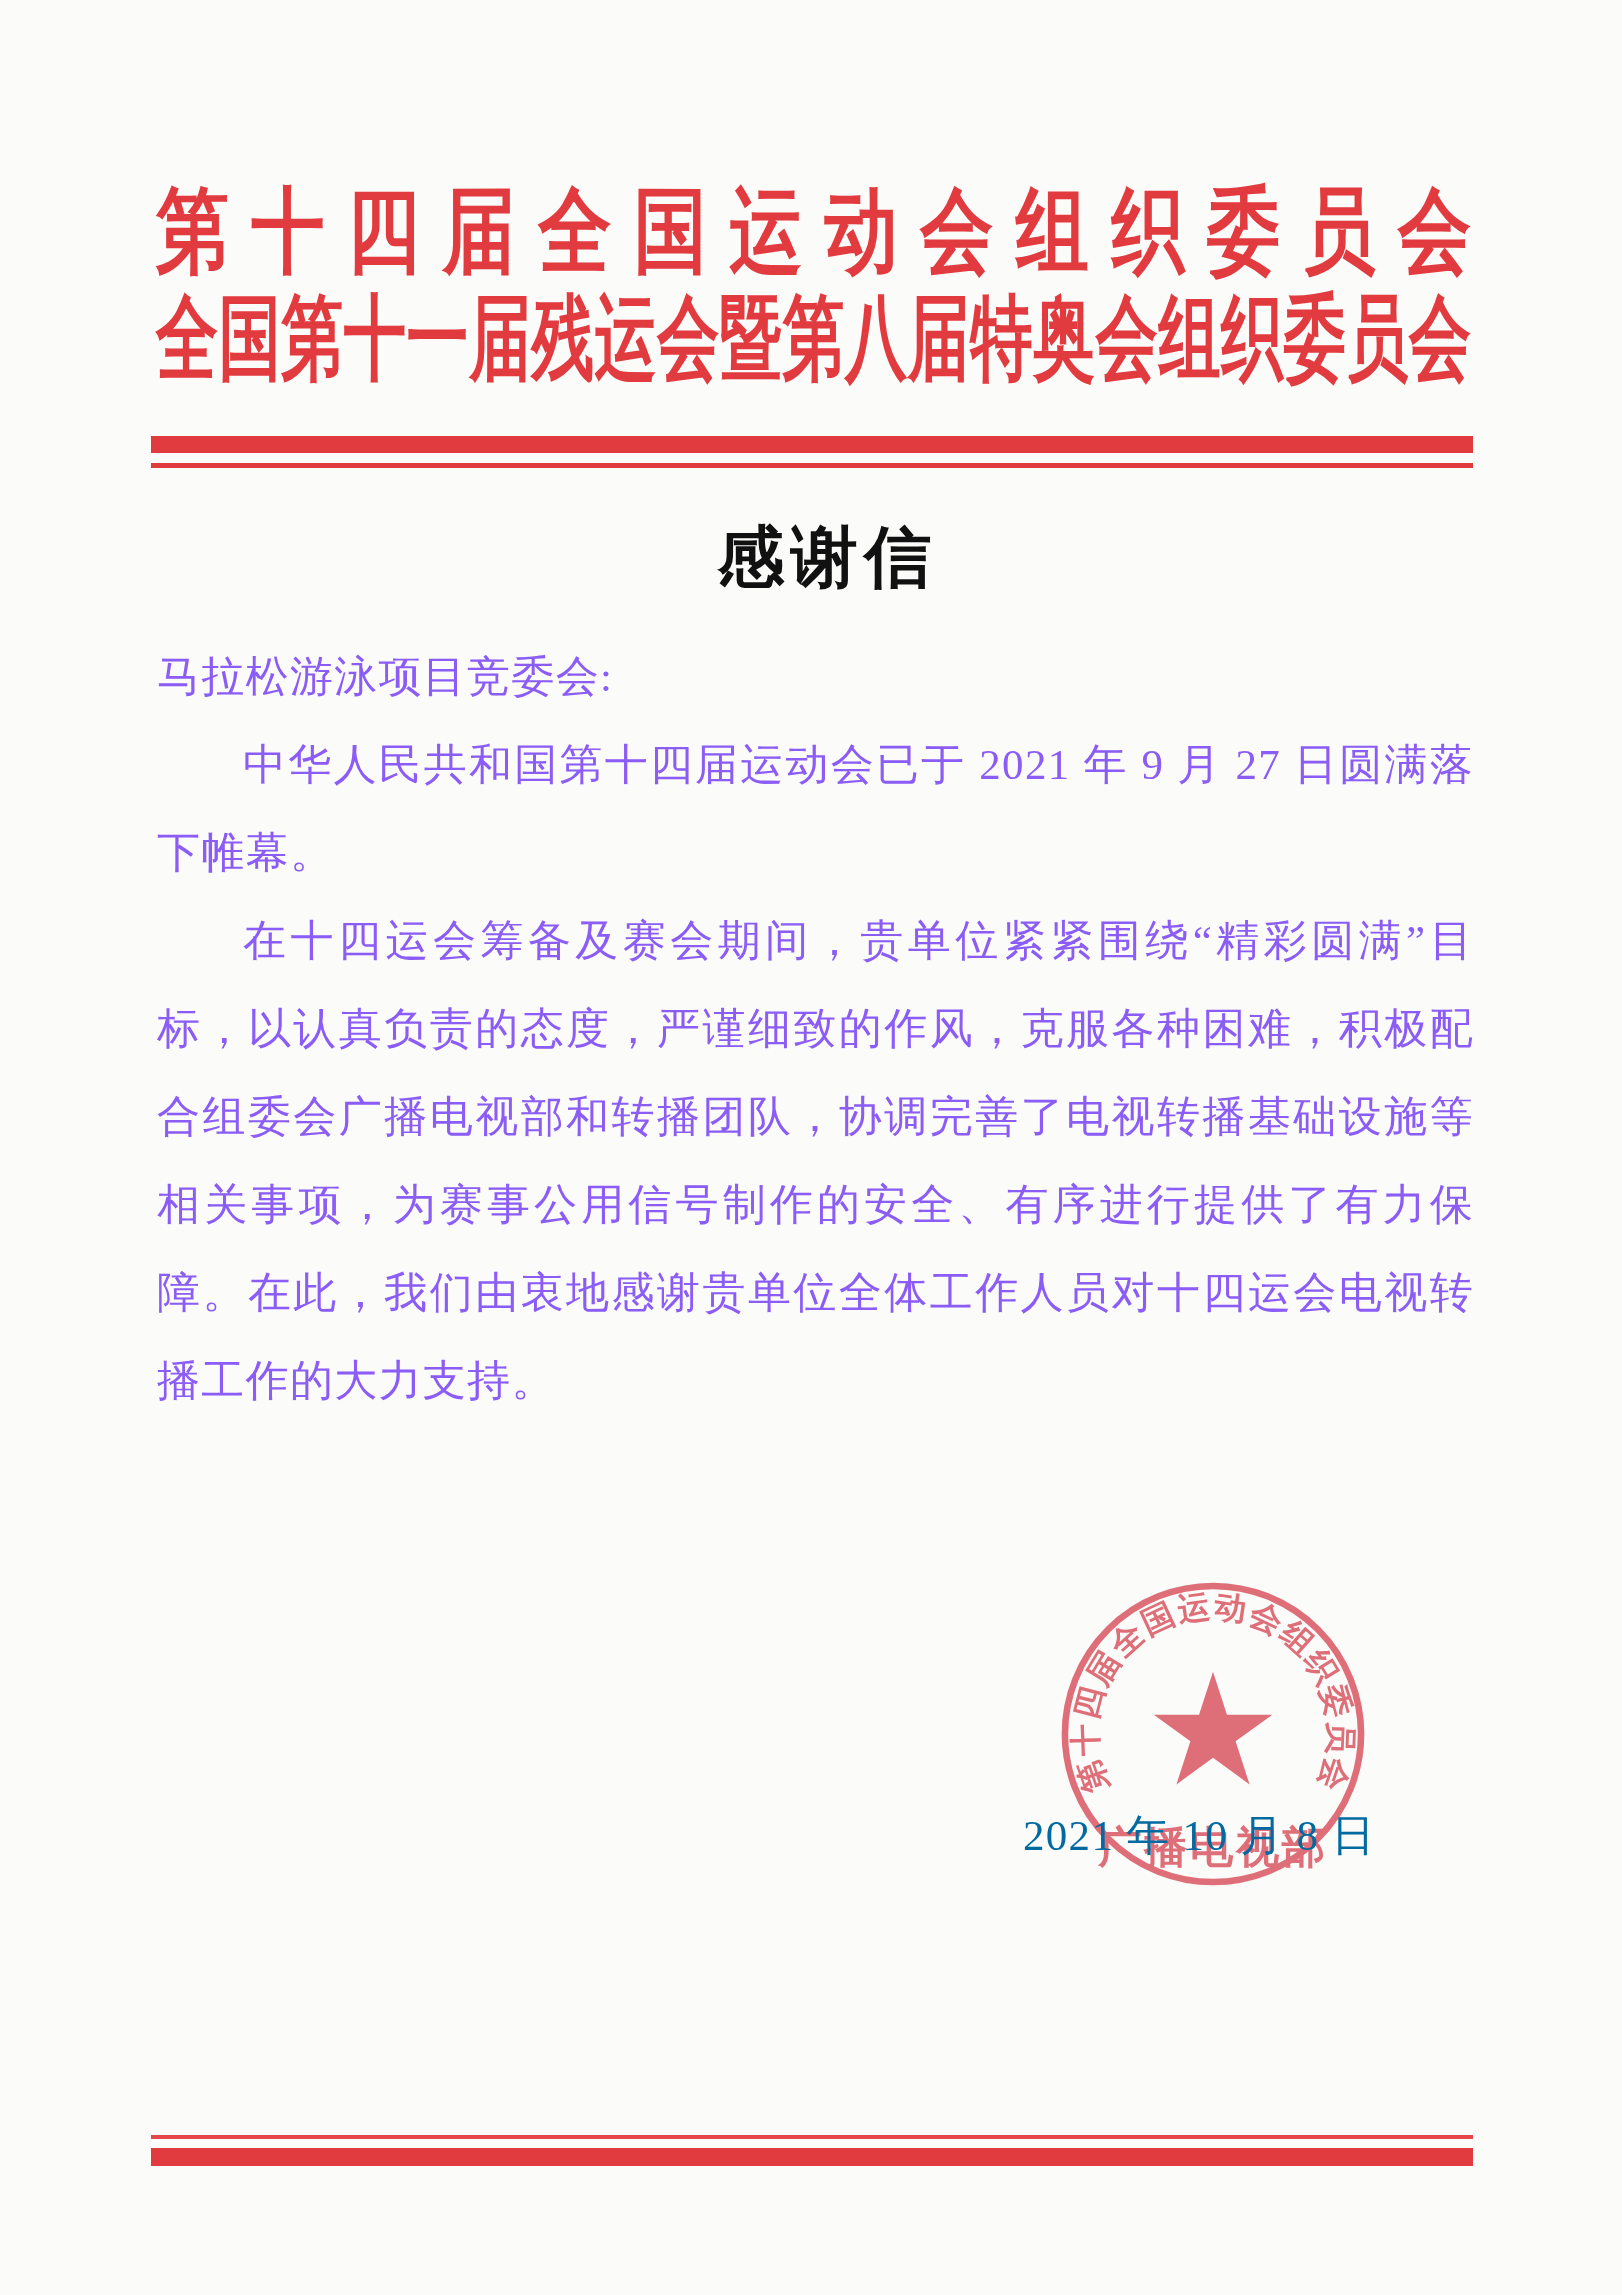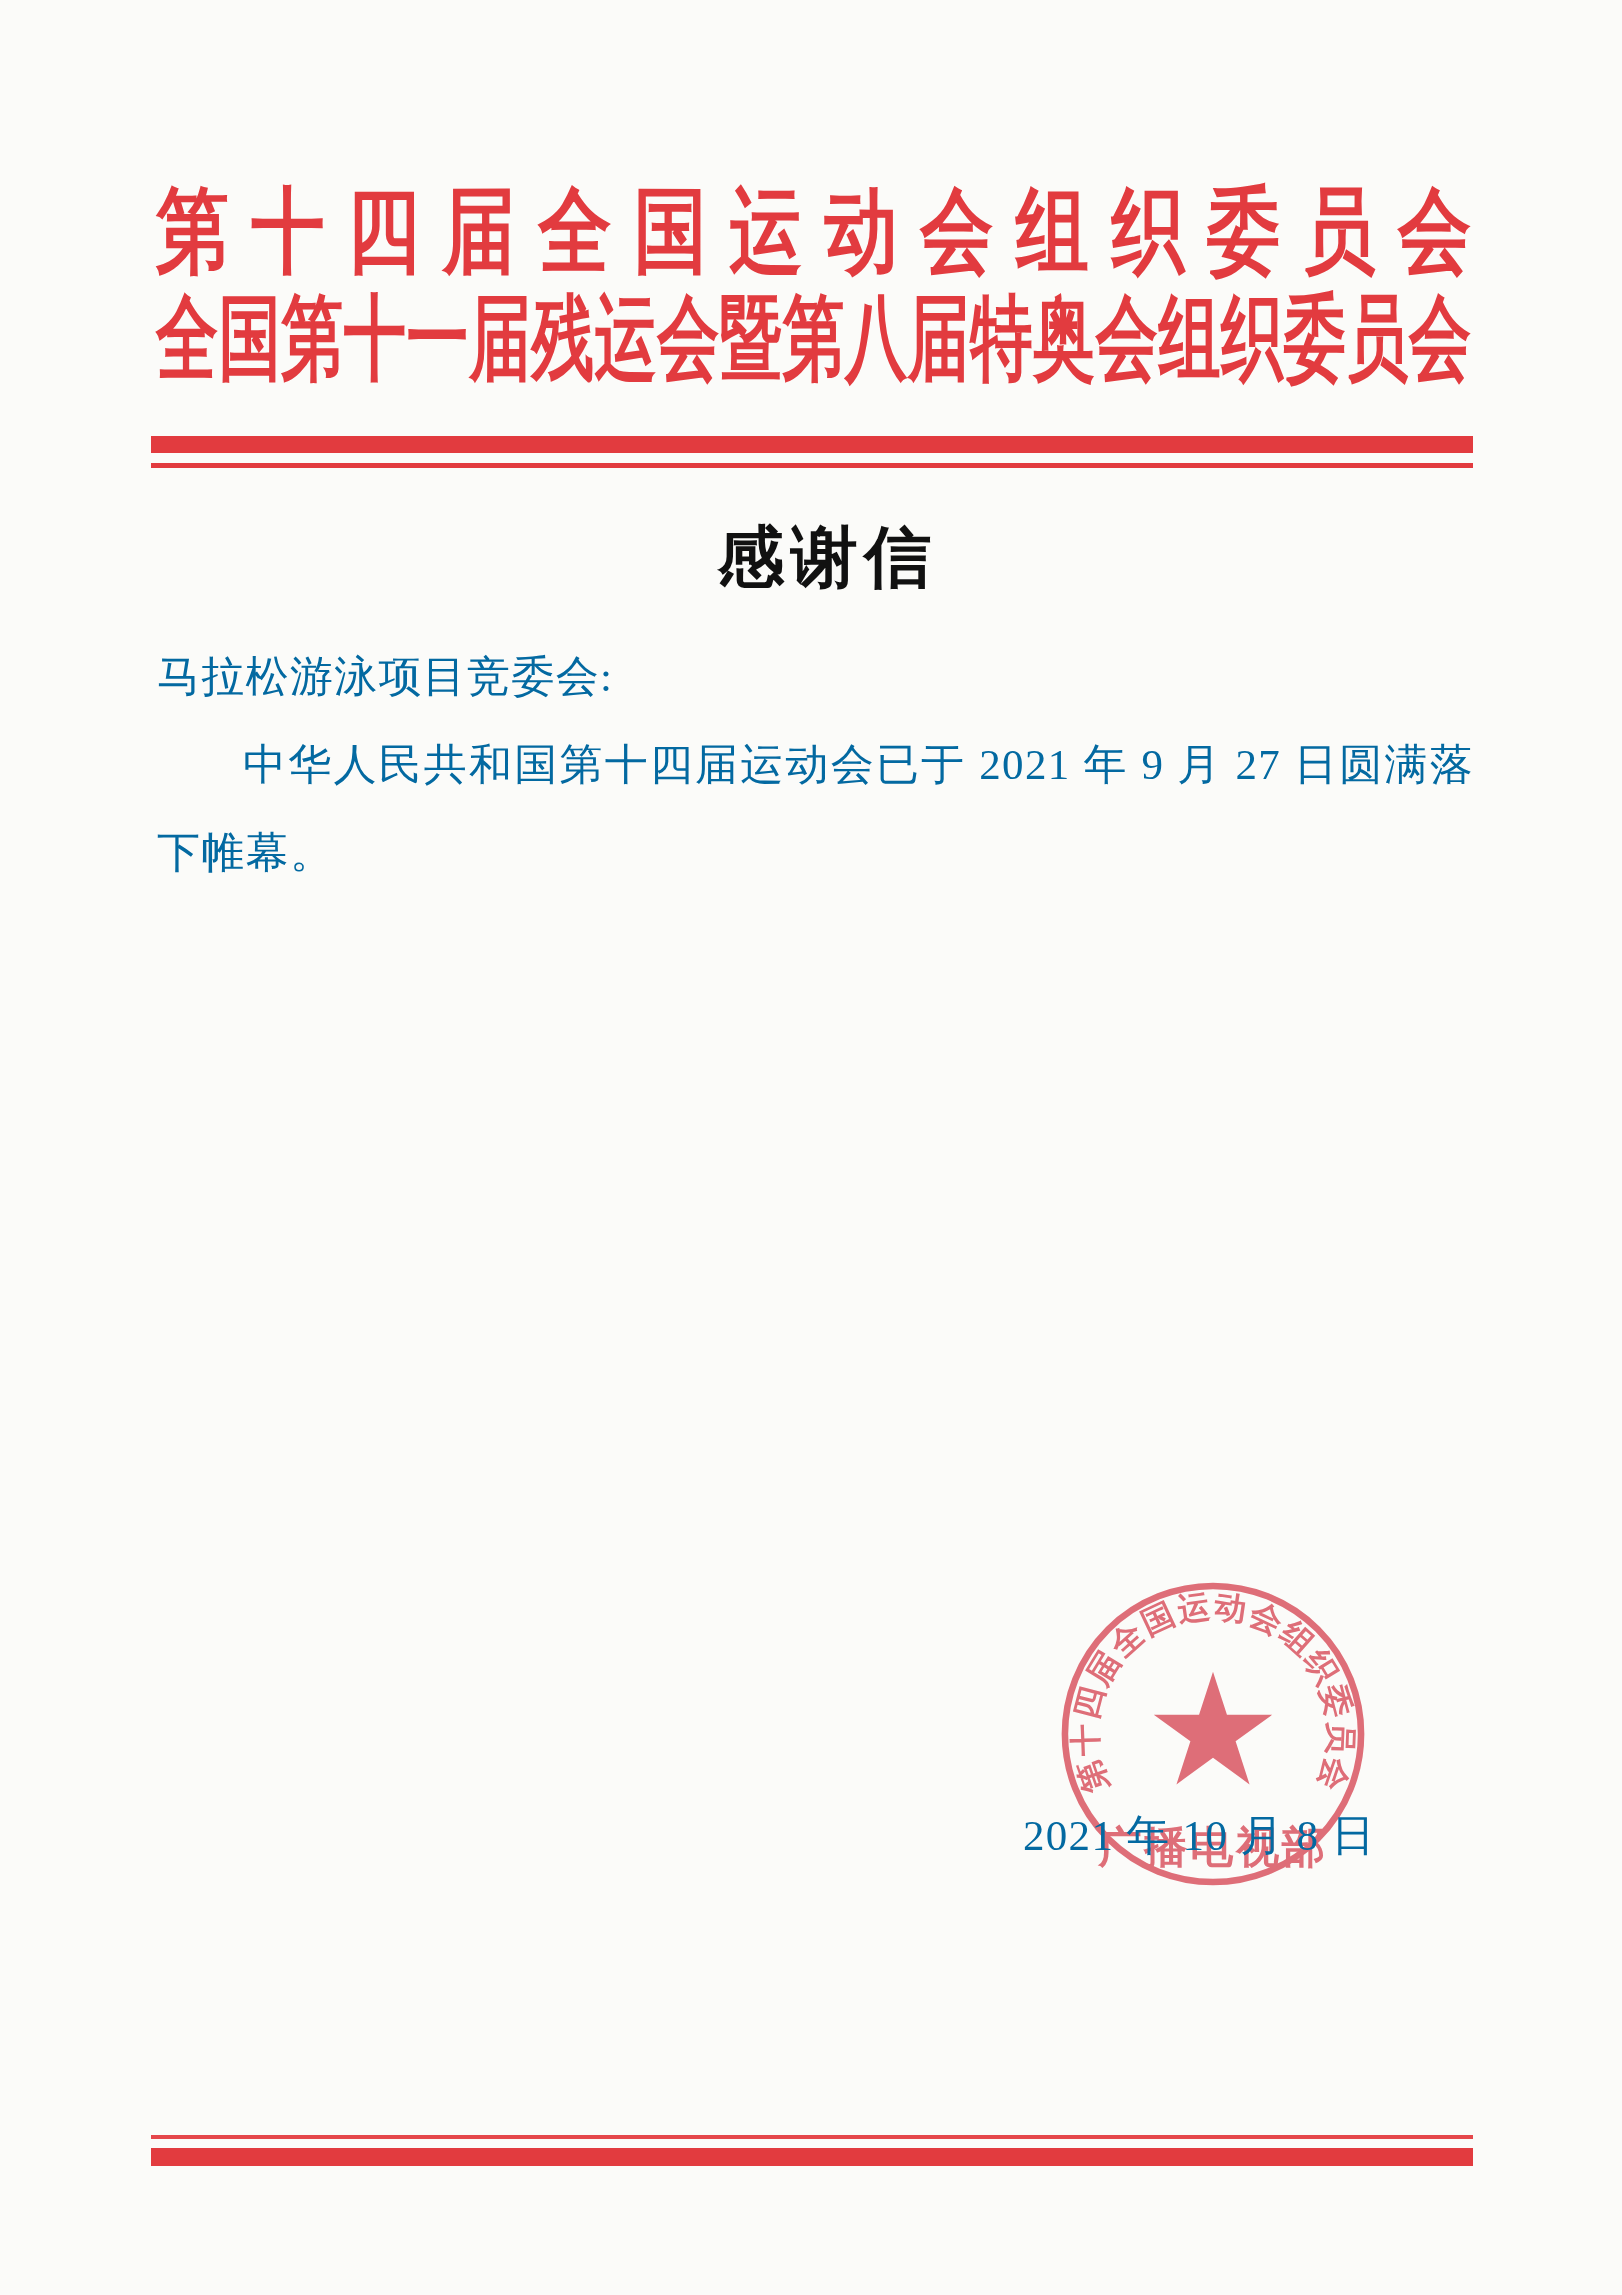--- a/index.html
+++ b/index.html
@@ -31,21 +31,21 @@
   
   .title{
     position:absolute;top:505px;left:0;width:1623px;
     text-align:center;font-size:67px;font-weight:bold;
     color:#111;letter-spacing:6.5px;line-height:1.1;margin:16px;
   }
 
   
   .body-text{
     position:absolute;top:633px;left:157px;width:1317px;
-    font-size:43px;line-height:88px;color:#0369a1;
+    font-size:43px;line-height:88px;color:#8b5cf6;
     text-align:justify;text-justify:inter-character;letter-spacing:1.3px;
   }
   .body-text p{margin:0;}
   .body-text p.para{text-indent:2em;}
 
   
   .sig-dept{
     position:absolute;top:1673px;left:1014px;
     font-size:43px;color:#1c1c1c;letter-spacing:1.3px;z-index:3;white-space:nowrap;
   }
@@ -79,20 +79,21 @@
     <div class="lh-line lh-line2">全国第十一届残运会暨第八届特奥会组织委员会</div>
     <div class="rule rule-thick-top"></div>
     <div class="rule rule-thin-top"></div>
   </header>
 
   <h1 class="title">感谢信</h1>
 
   <main class="body-text">
     <p class="salutation">马拉松游泳项目竞委会:</p>
     <p class="para">中华人民共和国第十四届运动会已于 2021 年 9 月 27 日圆满落下帷幕。</p>
+    <p class="para">在十四运会筹备及赛会期间，贵单位紧紧围绕“精彩圆满”目标，以认真负责的态度，严谨细致的作风，克服各种困难，积极配合组委会广播电视部和转播团队，协调完善了电视转播基础设施等相关事项，为赛事公用信号制作的安全、有序进行提供了有力保障。在此，我们由衷地感谢贵单位全体工作人员对十四运会电视转播工作的大力支持。</p>
   </main>
 
   <div class="seal">
     <svg viewBox="0 0 464 464" xmlns="http://www.w3.org/2000/svg">
       <defs>
         <path id="sealArc" d="M 70.7 307.3 A 178 178 0 1 1 393.3 307.3" fill="none"></path>
       </defs>
       <circle cx="232" cy="232" r="226" fill="none" stroke="#d84b58" stroke-width="10"></circle>
       <text class="arc-text" text-anchor="middle">
         <textPath href="#sealArc" startOffset="50%">第十四届全国运动会组织委员会</textPath>

